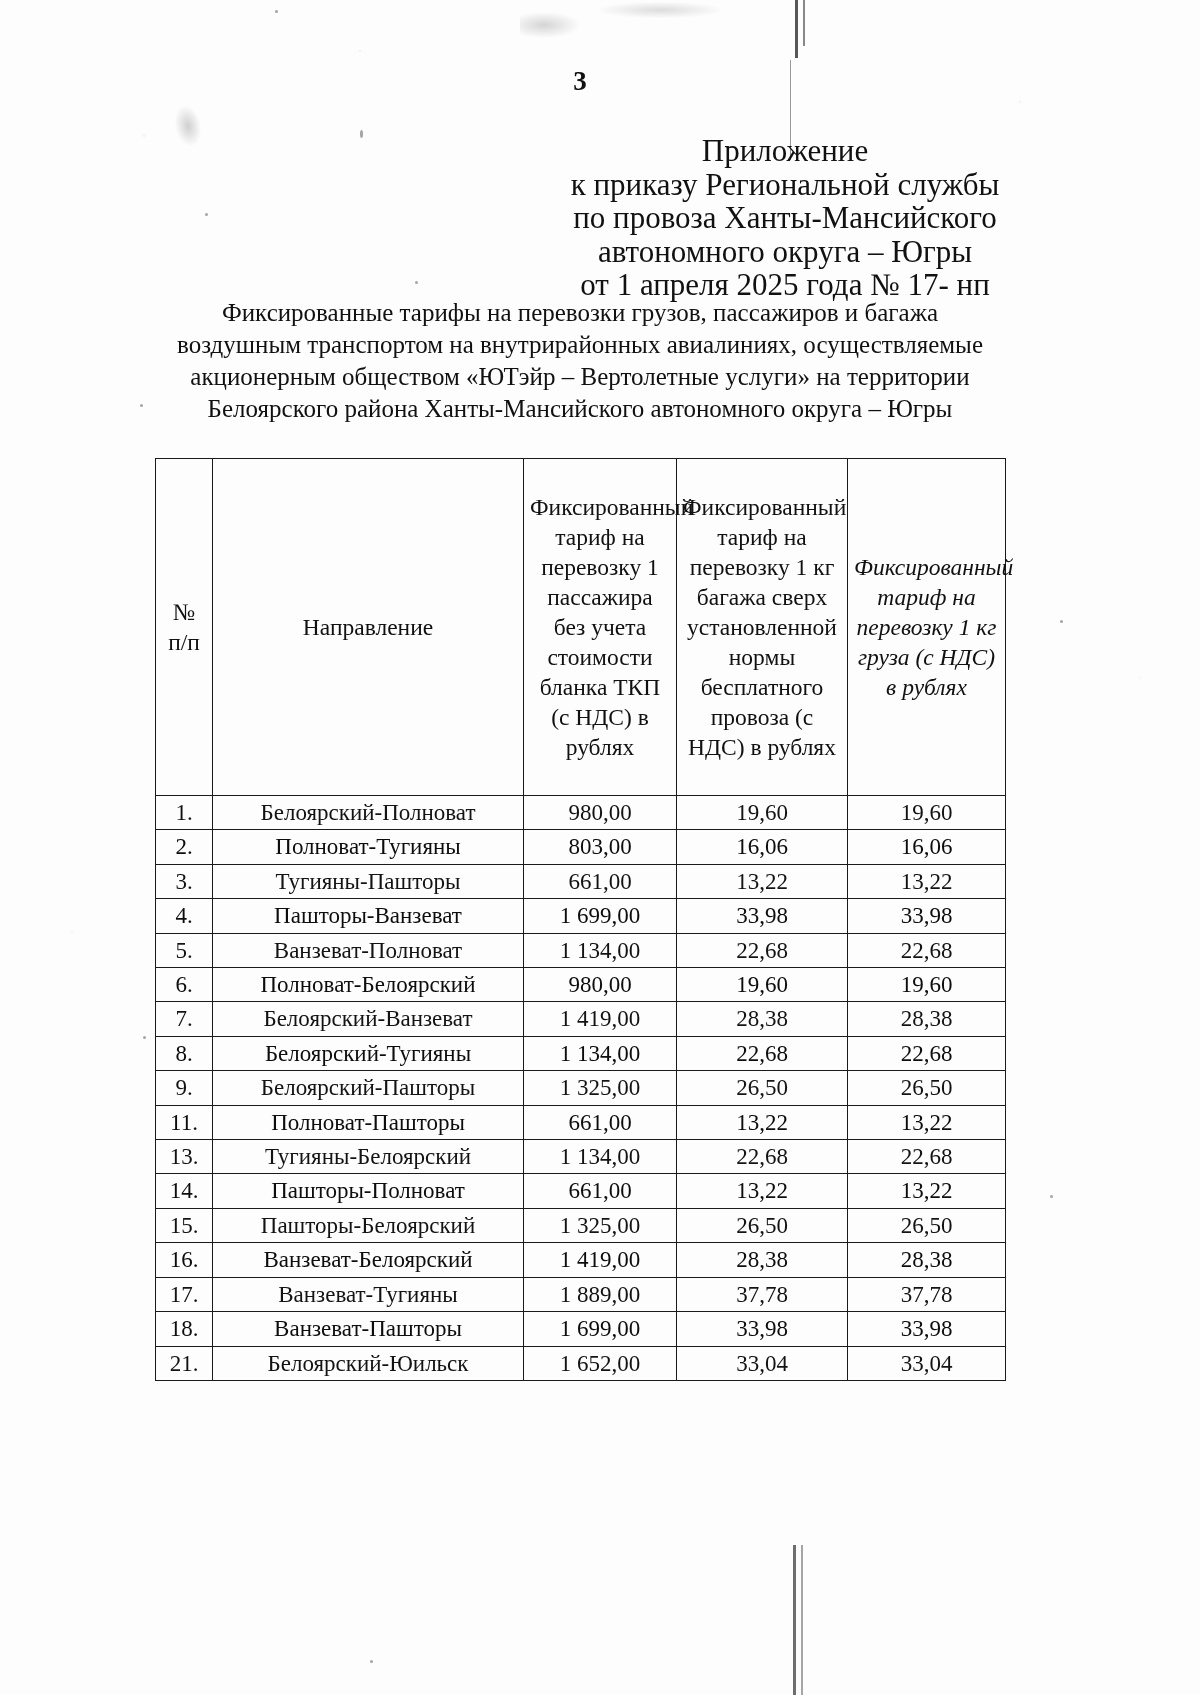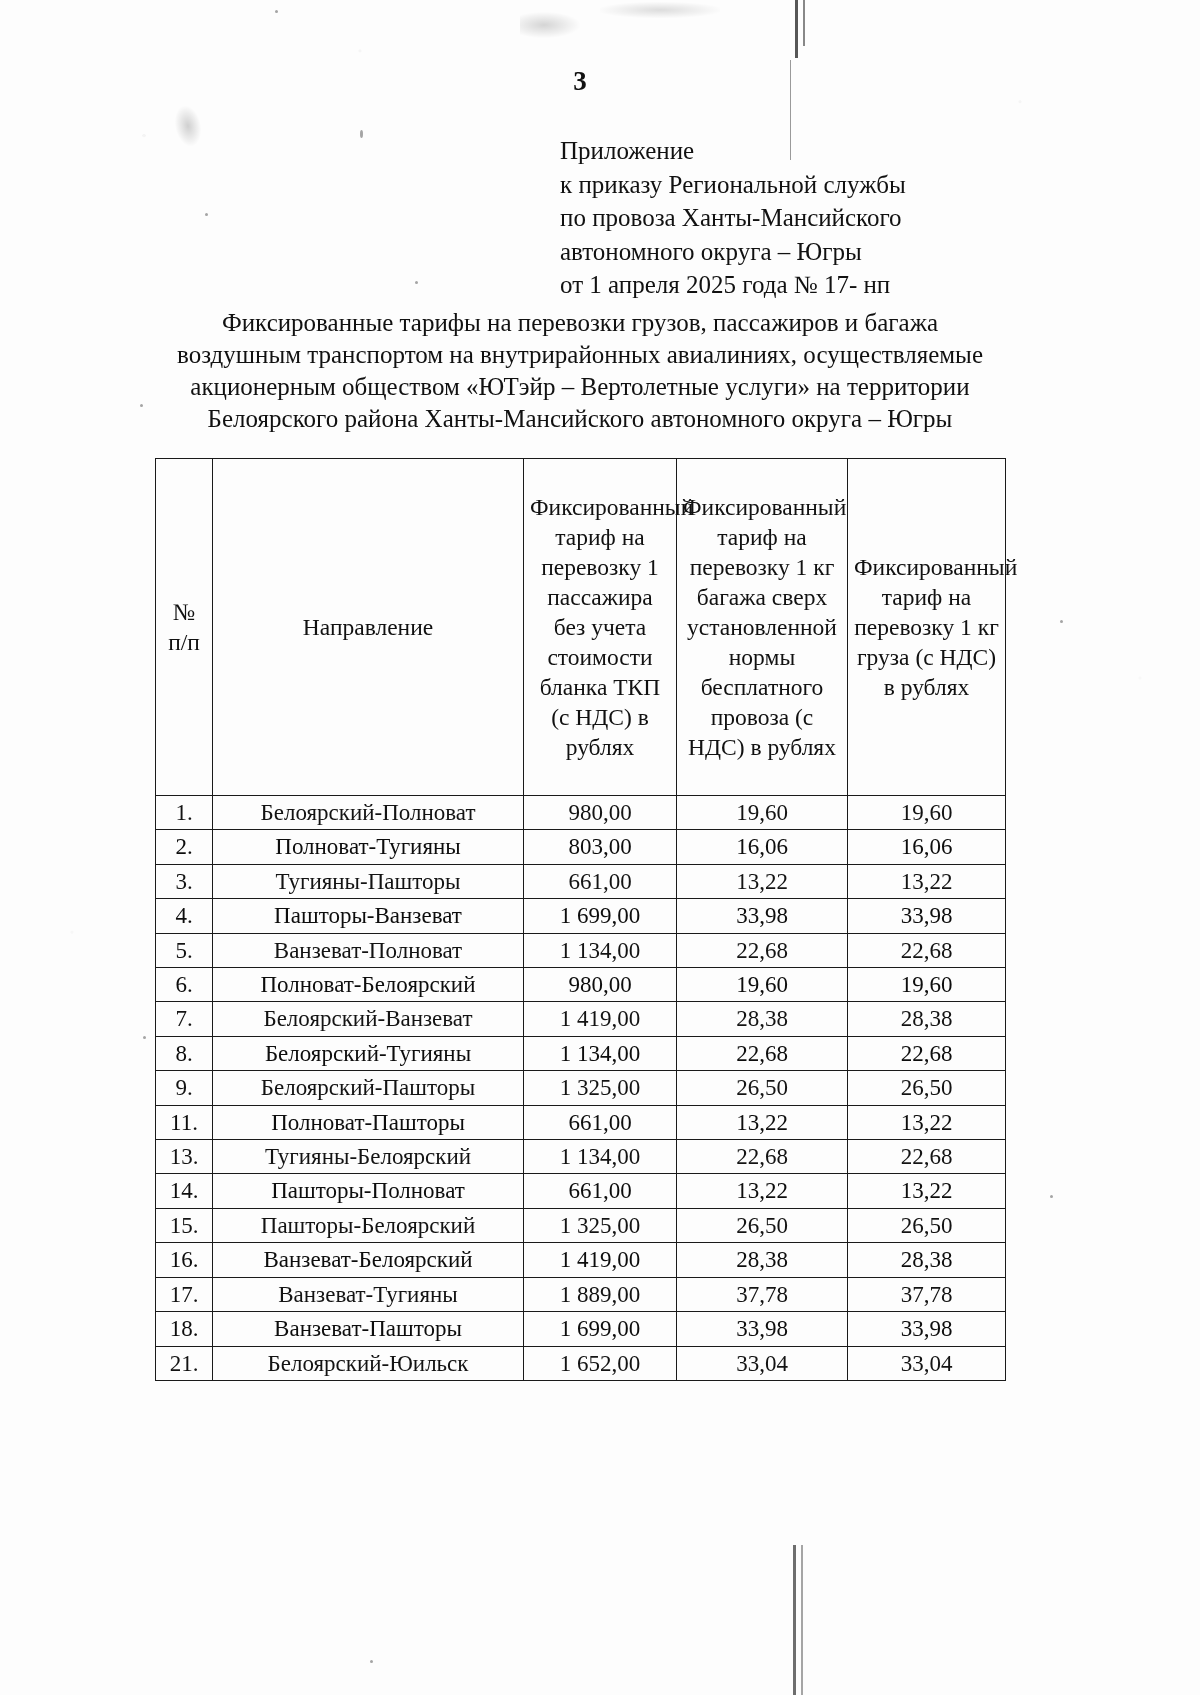--- a/index.html
+++ b/index.html
@@ -108,29 +108,29 @@
     text-align: center;
     font-size: 27px;
     font-weight: 700;
   }
 
   .appendix-block {
     position: absolute;
     left: 560px;
     top: 134px;
     width: 450px;
-    text-align: left;
-    font-size: 25px;
+    text-align: center;
+    font-size: 31px;
     line-height: 33.5px;
   }
 
   .title-block {
     position: absolute;
     left: 150px;
-    top: 307px;
+    top: 297px;
     width: 860px;
     text-align: center;
     font-size: 25px;
     line-height: 32px;
   }
 
   table.tariff {
     position: absolute;
     left: 155px;
     top: 458px;
@@ -149,21 +149,21 @@
     vertical-align: middle;
     text-align: center;
     line-height: 30px;
     font-size: 23.5px;
     height: 336px;
   }
   th.col-num { width: 56px; }
   th.col-dir { width: 310px; }
   th.col-pax { width: 152px; }
   th.col-bag { width: 170px; }
-  th.col-cargo { width: 157px; }
+  th.col-cargo { width: 157px; font-style: italic; }
 
   th.hdr-num, th.hdr-dir { padding: 0 4px; }
   th.hdr-pax .cellbox,
   th.hdr-bag .cellbox,
   th.hdr-cargo .cellbox { padding: 0 6px; }
 
   table.tariff tbody td {
     height: 33.4px;
     line-height: 33.4px;
   }

